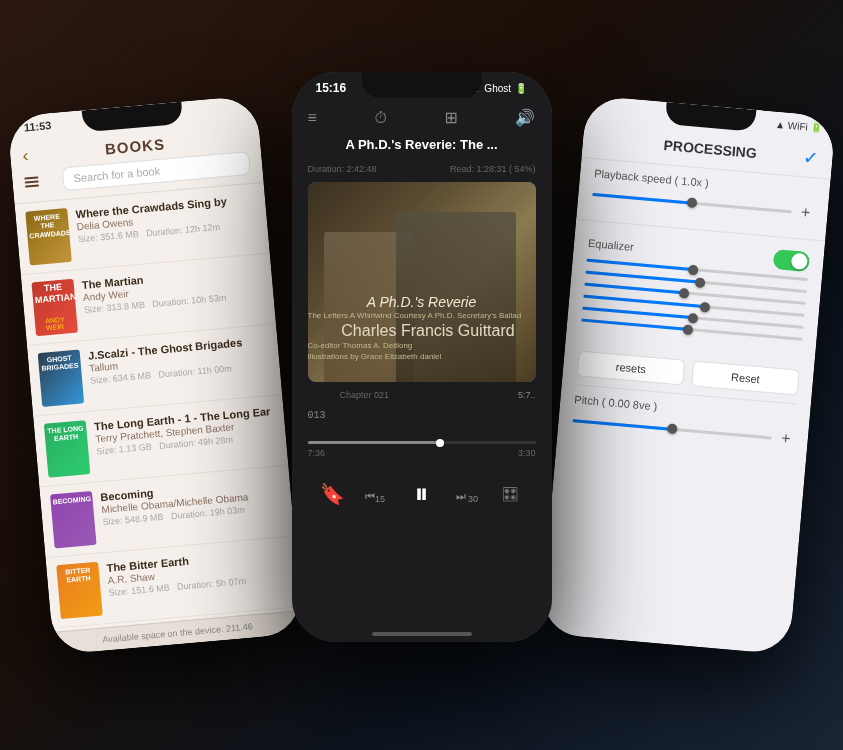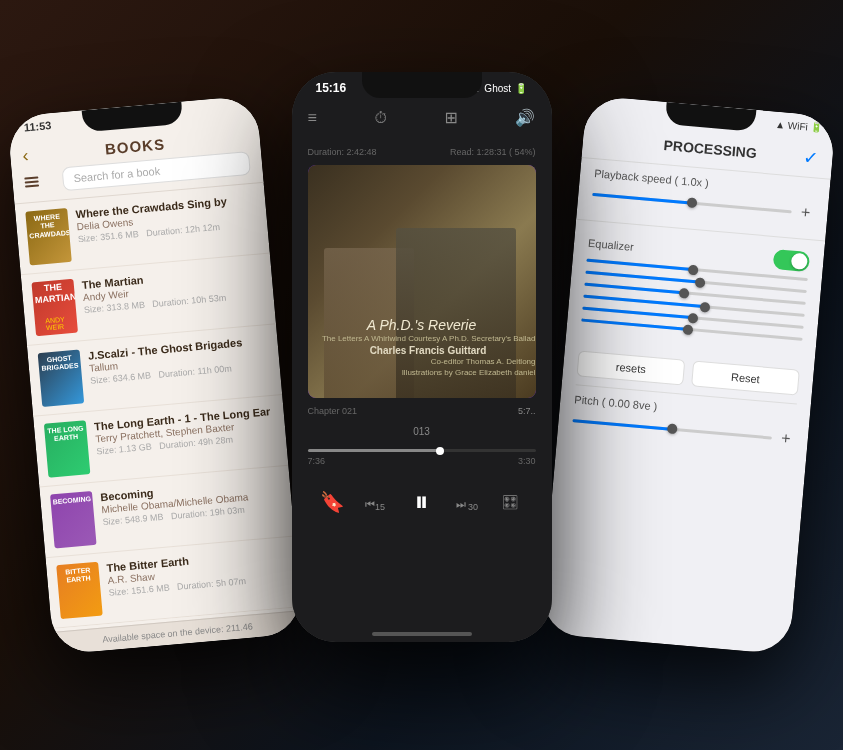--- a/index.html
+++ b/index.html
@@ -271,21 +271,21 @@
     .player-chapter-header {
       padding: 2px 16px;
       font-size: 10px;
       color: #666;
     }
 
     .player-artwork {
       margin: 4px 16px;
       border-radius: 8px;
       overflow: hidden;
-      height: 233px;
+      height: 200px;
       background: #6d28d9;
       position: relative;
     }
 
     .artwork-bg {
       width: 100%;
       height: 100%;
       background: linear-gradient(135deg, #3a3020 0%, #5a4a30 30%, #8a7a50 60%, #4a3a20 100%);
       display: flex;
       align-items: center;
@@ -304,49 +304,51 @@
     .artwork-book-title {
       font-size: 14px;
       font-style: italic;
       color: #f0e8d0;
       font-weight: 400;
     }
 
     .artwork-book-subtitle {
       font-size: 8px;
       color: #c0b890;
-      text-align: right;
+      text-align: left;
       line-height: 1.4;
     }
 
     .artwork-book-author {
-      font-size: 10px;
+      font-size: 16px;
       color: #e0d8c0;
-      font-weight: 700;
+      font-weight: 400;
       margin-left: 13px;
     }
 
     .chapter-below {
       padding: 4px 16px;
       display: flex;
       justify-content: space-between;
       align-items: flex-end;
       font-size: 9px;
       color: #666;
+      margin-left: 32px;
     }
 
     .chapter-time-right { color: #888; font-size: 9px; }
 
     .progress-section { padding: 6px 16px; }
 
     .chapter-indicator {
-      text-align: center;
+      text-align: left;
       font-size: 10px;
       color: #888;
-      margin-bottom: 12px;
+      margin-bottom: 20px;
+      font-family: Liberation Mono, monospace;
     }
 
     .progress-bar-container {
       height: 3px;
       background: #333;
       border-radius: 2px;
       position: relative;
       margin-bottom: 4px;
     }
 
@@ -742,20 +744,21 @@
       </div>
 
       <div class="player-header">
         <span class="player-header-icon">≡</span>
         <span class="player-header-icon">⏱</span>
         <span class="player-header-icon">⊞</span>
         <span class="player-header-icon">🔊</span>
       </div>
 
       <div class="player-title-section">
+        <div class="player-title">A Ph.D.'s Reverie: The ...</div>
       </div>
 
       <div class="player-meta">
         <span>
           <span>Duration:</span>
           <span>2:42:48</span>
         </span>
         <span>
           <span>Read:</span>
           <span>1:28:31 ( 54%)</span>

